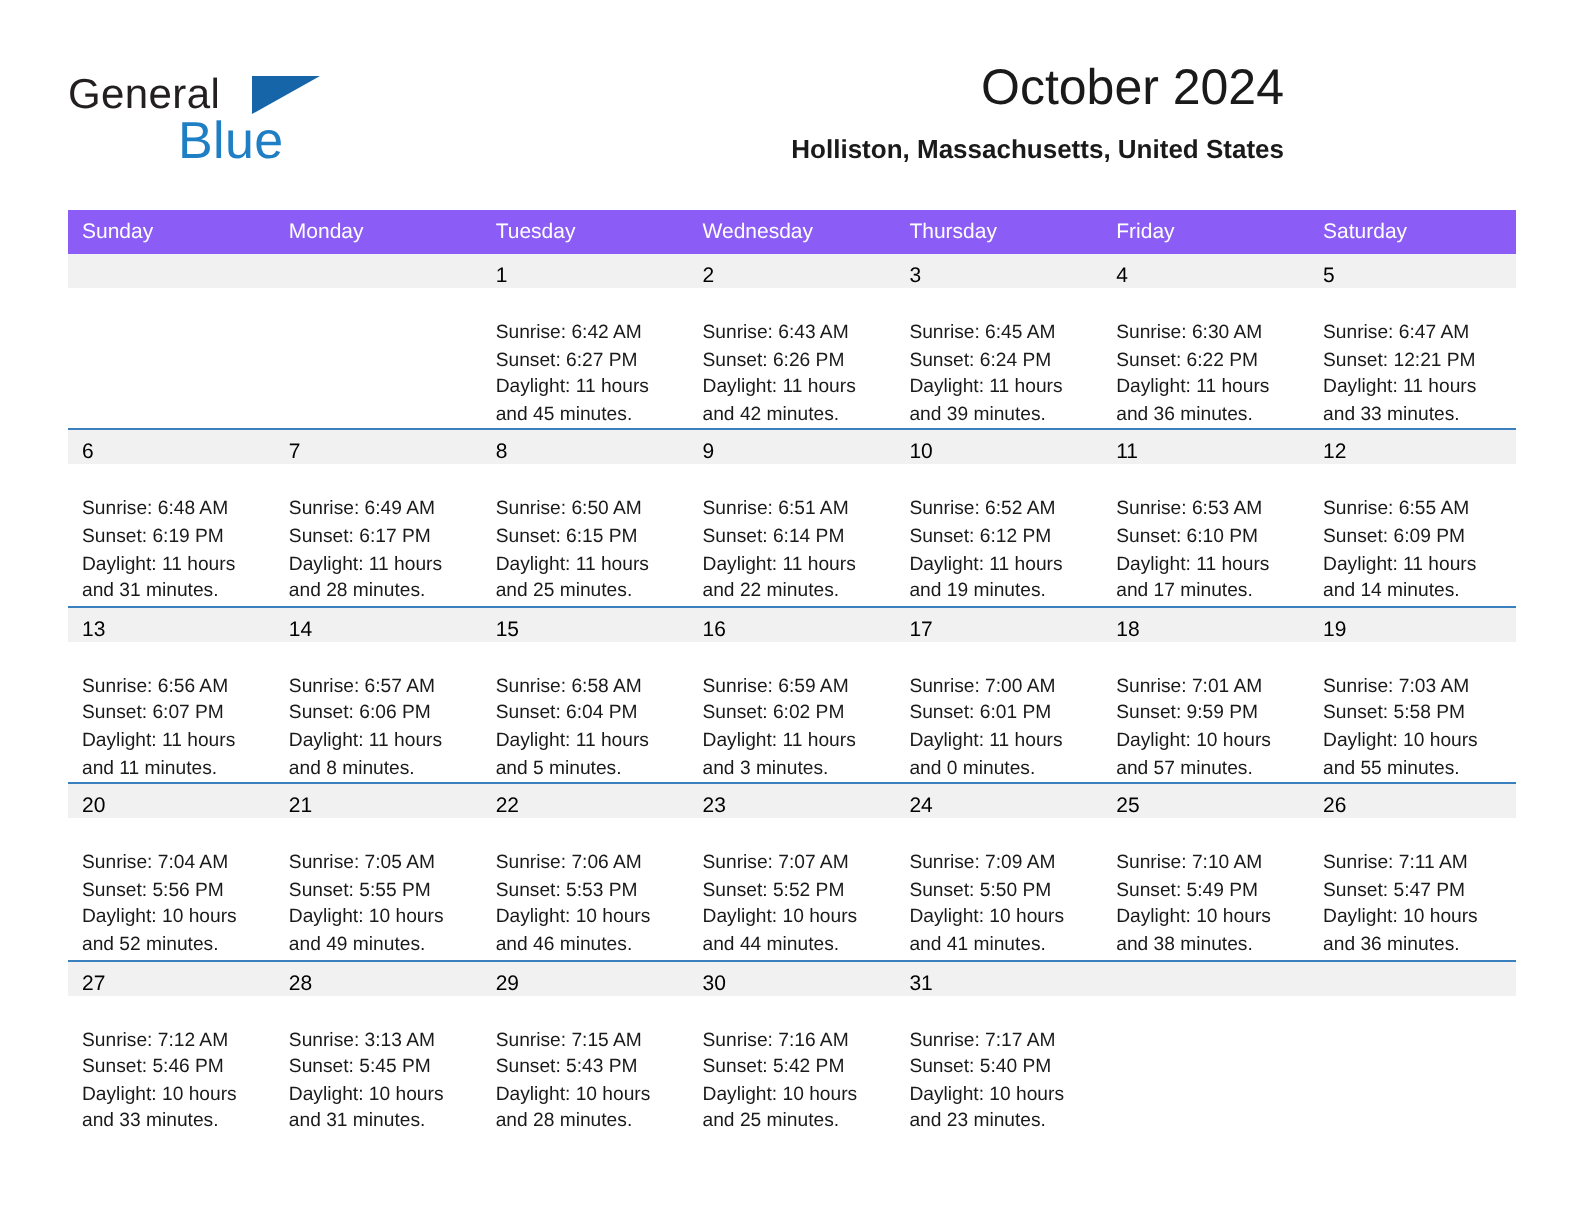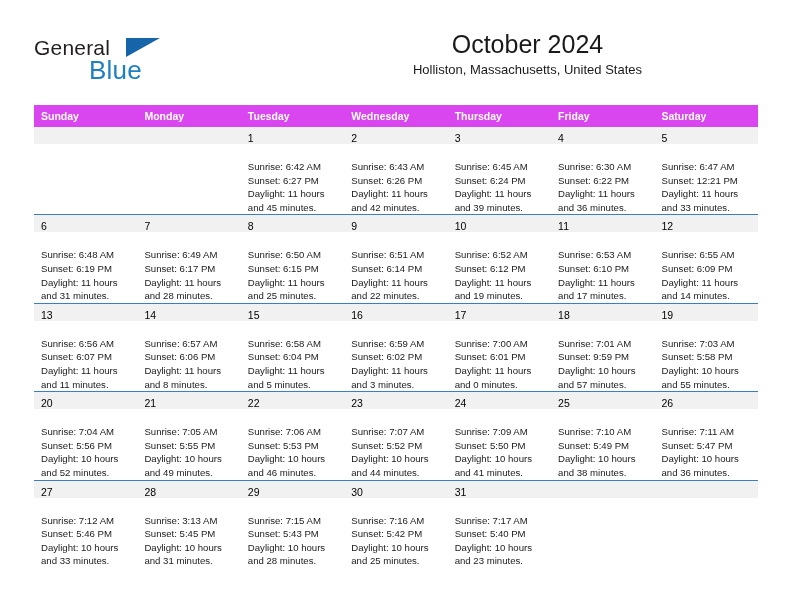--- a/index.html
+++ b/index.html
@@ -60,49 +60,51 @@
     top: 19px;
     font-size: 26px;
     letter-spacing: 0.2px;
     color: #1f7fc4;
     font-family: "Liberation Sans", sans-serif;
   }
   .title-block {
     position: absolute;
     right: 0;
     top: 0;
-    text-align: center;
+    text-align: right;
   }
   .cal-title {
     font-size: 25px;
     color: #1a1a1a;
     line-height: 32px;
     white-space: nowrap;
   }
   .cal-subtitle {
     font-size: 13px;
     color: #1a1a1a;
     line-height: 20px;
+    margin-top: 5px;
     white-space: nowrap;
+    font-weight: bold;
   }
 
   
   .calendar {
     position: absolute;
     left: 34px;
     top: 105px;
     width: 724px;
     border-collapse: collapse;
     table-layout: fixed;
   }
   .calendar th {
-    background: #d946ef;
+    background: #8b5cf6;
     color: #ffffff;
     font-size: 10.5px;
-    font-weight: bold;
+    font-weight: normal;
     text-align: left;
     padding: 5px 0 5px 7px;
     height: 12px;
     border: 0;
   }
   .calendar td {
     vertical-align: top;
     padding: 0;
     border: 0;
     border-top: 1.5px solid #3b7fbe;

